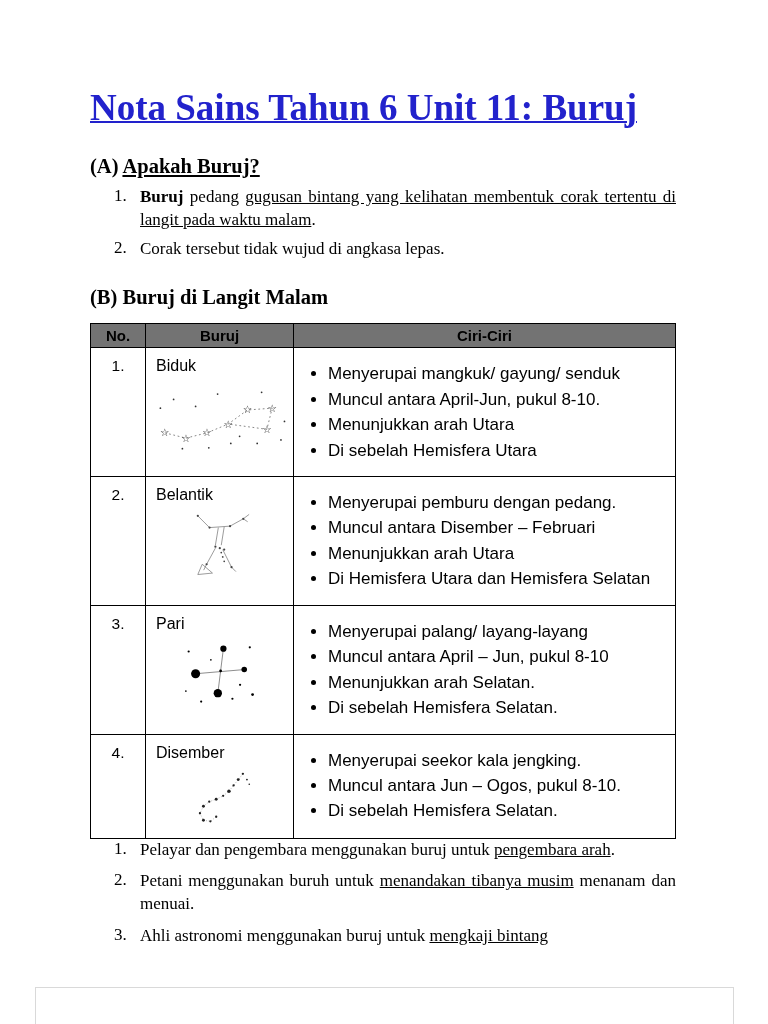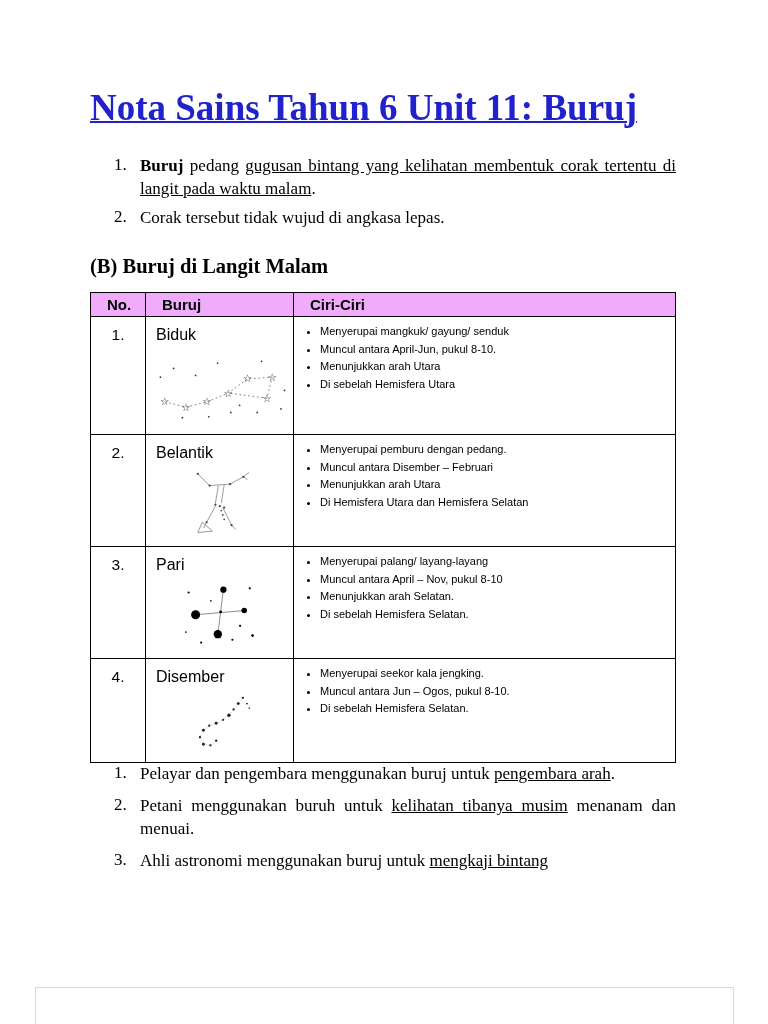--- a/index.html
+++ b/index.html
@@ -54,38 +54,38 @@
     width: 585px;
     table-layout: fixed;
     font-family: "Liberation Sans", sans-serif;
   }
   .buruj-table th, .buruj-table td {
     border: 1.6px solid #000;
     vertical-align: top;
     box-sizing: border-box;
   }
   .buruj-table th {
-    background: #f0abfc;
+    background: #737373;
     font-size: 15px; font-weight: bold;
-    text-align: left;
-    padding: 3px 16px;
+    text-align: center;
+    padding: 3px 2px;
   }
   .col-no  { width: 55px; }
   .col-name{ width: 148px; }
   .col-ciri{ width: 382px; }
   td.cell-no {
     text-align: center;
     padding-top: 9px;
     font-size: 15.5px;
   }
   td.cell-name { padding: 9px 6px 12px 10px; font-size: 16px; }
   td.cell-ciri { padding: 7px 8px 6px 4px; }
   .cell-ciri ul {
-    margin: 0; padding-left: 22px;
-    font-size: 11px; line-height: 1.32;
+    margin: 8px; padding-left: 22px;
+    font-size: 17px; line-height: 1.32;
   }
   .cell-ciri li { margin-bottom: 3px; }
   .const-img { display: block; margin: 6px auto 0 auto; }
   .row-1 td { height: 106px; }
   .row-2 td { height: 100px; }
   .row-3 td { height: 100px; }
   .row-4 td { height: 88px; }
 
   
   .page-edge {
@@ -96,20 +96,21 @@
     border-bottom: none;
   }
 </style>
 </head>
 <body>
 
 <div class="page">
 
   <h1 class="title"><span class="u">Nota Sains Tahun 6 Unit 11: Buruj</span></h1>
 
+  <h2 class="sec-heading sec-a"><span>(A) </span><span class="u">Apakah Buruj?</span></h2>
 
   <div class="num-list list-a">
     <div class="num-item">
       <span class="num">1.</span>
       <span class="li-text"><span style="font-weight: bold;">Buruj</span><span> pedang </span><span style="text-decoration: underline;">gugusan bintang yang kelihatan membentuk corak tertentu di langit pada waktu malam</span><span>.</span></span>
     </div>
     <div class="num-item">
       <span class="num">2.</span>
       <span class="li-text"><span>Corak tersebut tidak wujud di angkasa lepas.</span></span>
     </div>
@@ -231,21 +232,21 @@
               <circle cx="86" cy="66" r="1.6"></circle>
                 <circle cx="44" cy="30" r="1.2"></circle>
               <circle cx="75" cy="86" r="1.6"></circle>
                 <circle cx="8" cy="75" r="1.2"></circle>
             </g>
           </svg>
         </td>
         <td class="cell-ciri">
           <ul>
             <li>Menyerupai palang/ layang-layang</li>
-            <li>Muncul antara April – Nov, pukul 8-10</li>
+            <li>Muncul antara April – Jun, pukul 8-10</li>
             <li>Menunjukkan arah Selatan.</li>
             <li>Di sebelah Hemisfera Selatan.</li>
           </ul>
         </td>
       </tr>
       <tr class="row-4">
         <td class="cell-no">4.</td>
         <td class="cell-name">
           <span>Disember</span>
           <svg class="const-img" width="100" height="58" viewBox="0 0 120 100">
@@ -280,21 +281,21 @@
   </table>
 
 
   <div class="num-list list-c">
     <div class="num-item">
       <span class="num">1.</span>
       <span class="li-text"><span>Pelayar dan pengembara menggunakan buruj untuk </span><span style="text-decoration: underline;">pengembara arah</span><span>.</span></span>
     </div>
     <div class="num-item">
       <span class="num">2.</span>
-      <span class="li-text"><span>Petani menggunakan buruh untuk </span><span style="text-decoration: underline;">kelihatan tibanya musim</span><span> menanam dan menuai.</span></span>
+      <span class="li-text"><span>Petani menggunakan buruh untuk </span><span style="text-decoration: underline;">menandakan tibanya musim</span><span> menanam dan menuai.</span></span>
     </div>
     <div class="num-item">
       <span class="num">3.</span>
       <span class="li-text"><span>Ahli astronomi menggunakan buruj untuk </span><span style="text-decoration: underline;">mengkaji bintang</span></span>
     </div>
   </div>
 
 </div>
 
 <div class="page-edge"></div>

